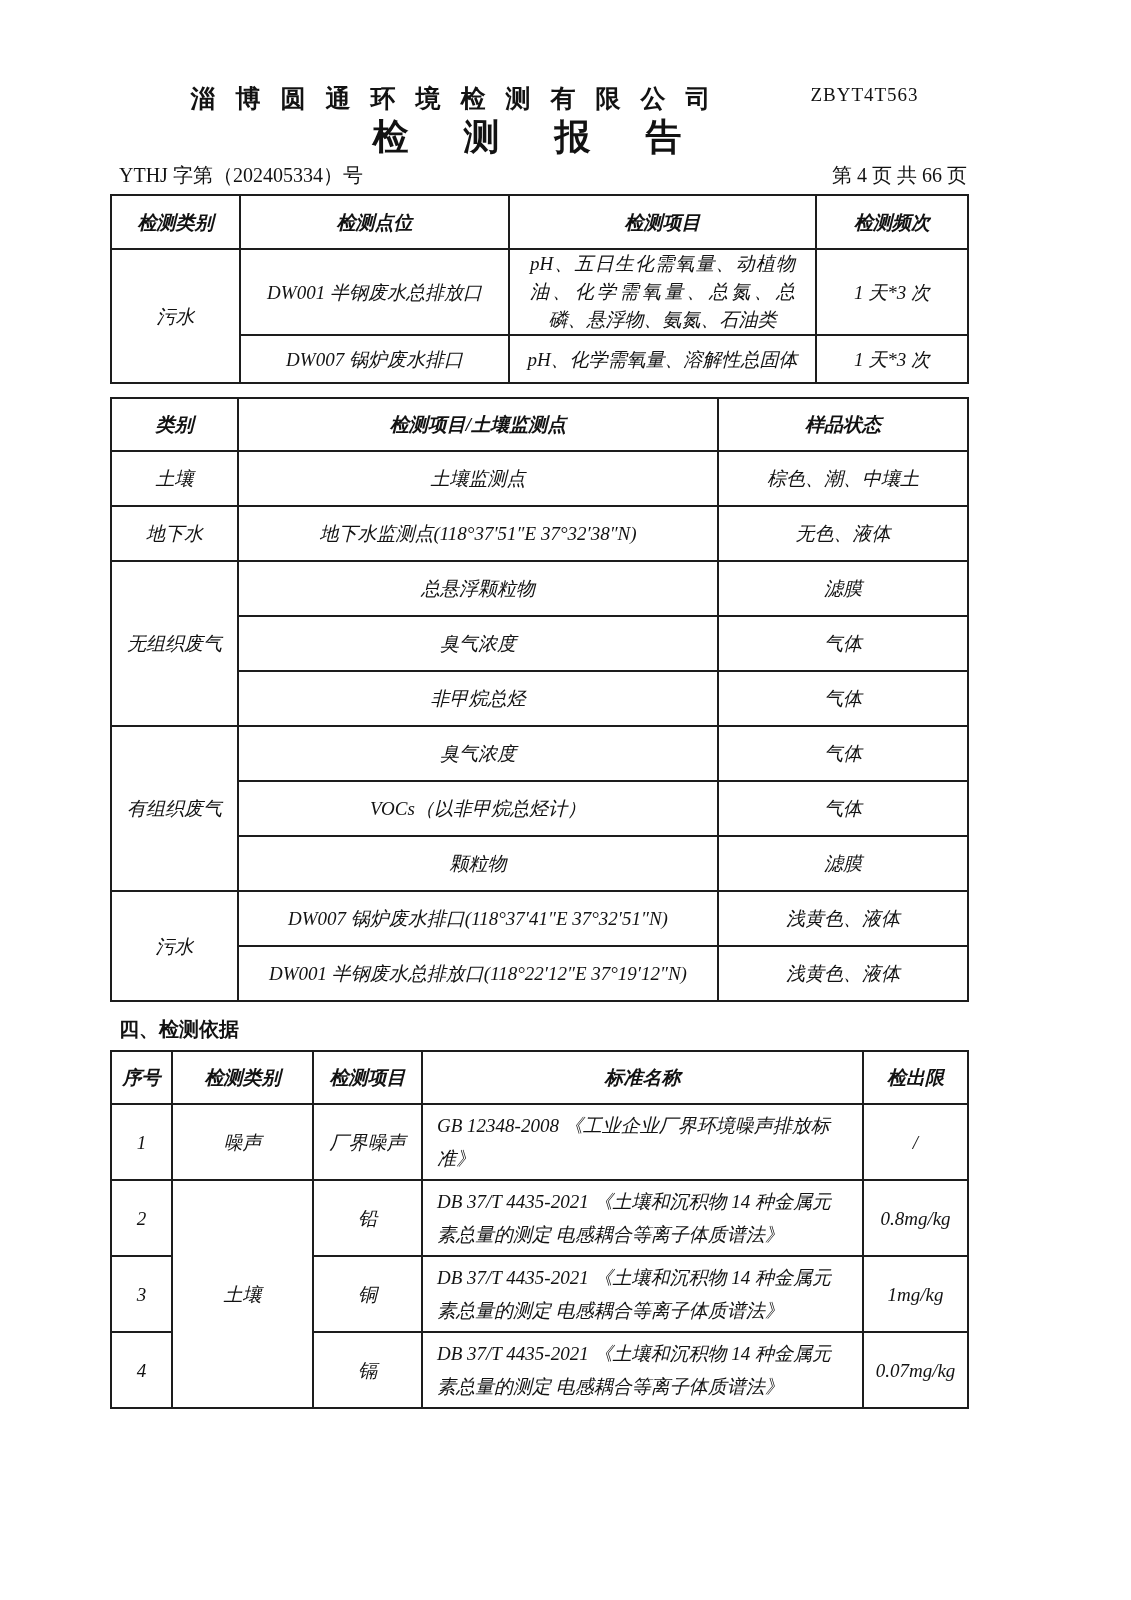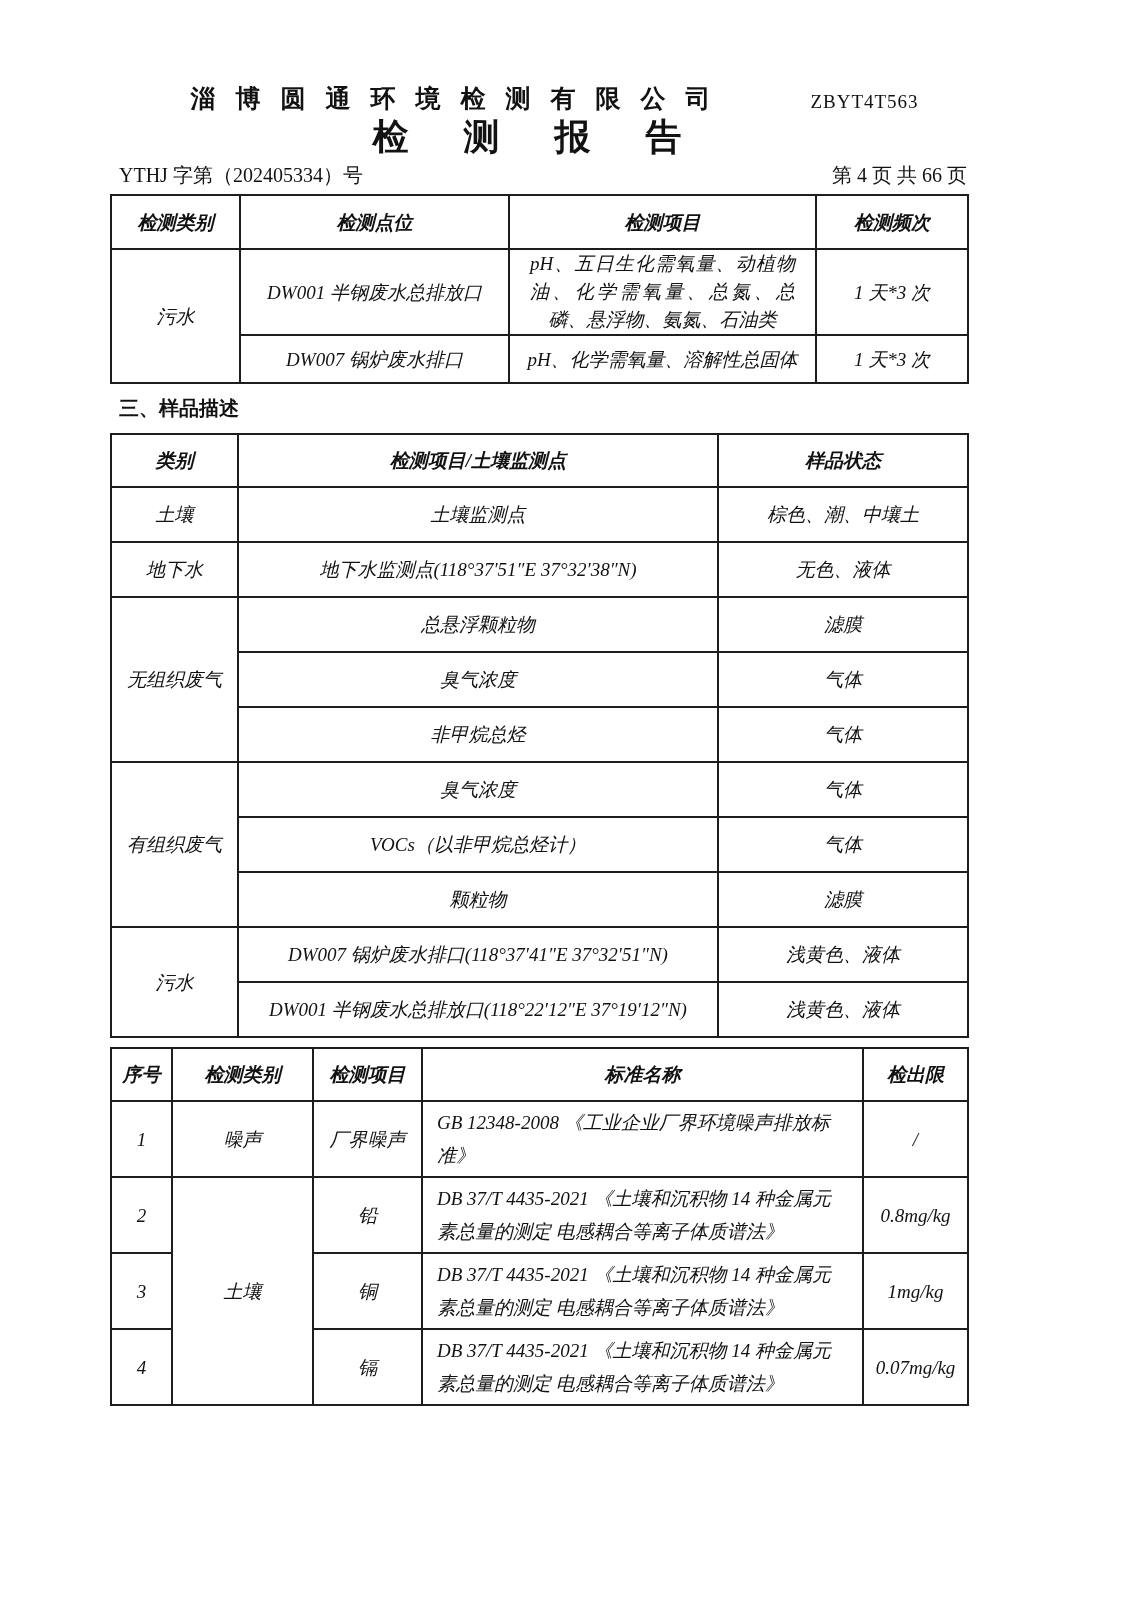--- a/index.html
+++ b/index.html
@@ -11,21 +11,21 @@
     font-family:"Liberation Serif","DejaVu Serif",serif;
     color:#121212;
     box-sizing:border-box;
     padding-top:84px;
     overflow:hidden;
   }
   .content{width:857px;margin-left:110px;}
 
   
   .company-row{
-    display:flex;justify-content:center;align-items:flex-end;
+    display:flex;justify-content:center;align-items:flex-start;
     gap:80px;position:relative;left:16px;
     white-space:nowrap;
   }
   .company-name{
     font-size:25px;font-weight:bold;letter-spacing:20px;line-height:29px;
   }
   .report-code{
     font-size:19px;letter-spacing:1px;line-height:22px;
   }
   .report-title{
@@ -126,21 +126,20 @@
         <td>1 天*3 次</td>
       </tr>
       <tr class="r2">
         <td>DW007 锅炉废水排口</td>
         <td>pH、化学需氧量、溶解性总固体</td>
         <td>1 天*3 次</td>
       </tr>
     </tbody>
       </table>
 
-    <div class="sec-heading h3-heading">三、样品描述</div>
 
     <table class="t2">
       <colgroup>
         <col style="width:127px">
           <col style="width:480px">
           <col style="width:250px">
       </colgroup>
       <tbody>
           <tr class="hdr">
         <th>类别</th>
@@ -188,20 +187,21 @@
         <td>DW007 锅炉废水排口(118°37′41″E 37°32′51″N)</td>
         <td>浅黄色、液体</td>
       </tr>
       <tr>
         <td>DW001 半钢废水总排放口(118°22′12″E 37°19′12″N)</td>
         <td>浅黄色、液体</td>
       </tr>
     </tbody>
       </table>
 
+    <div class="sec-heading h4-heading">四、检测依据</div>
 
     <table class="t3">
       <colgroup>
         <col style="width:61px">
           <col style="width:141px">
           <col style="width:109px">
           <col style="width:441px">
           <col style="width:105px">
       </colgroup>
       <tbody>

